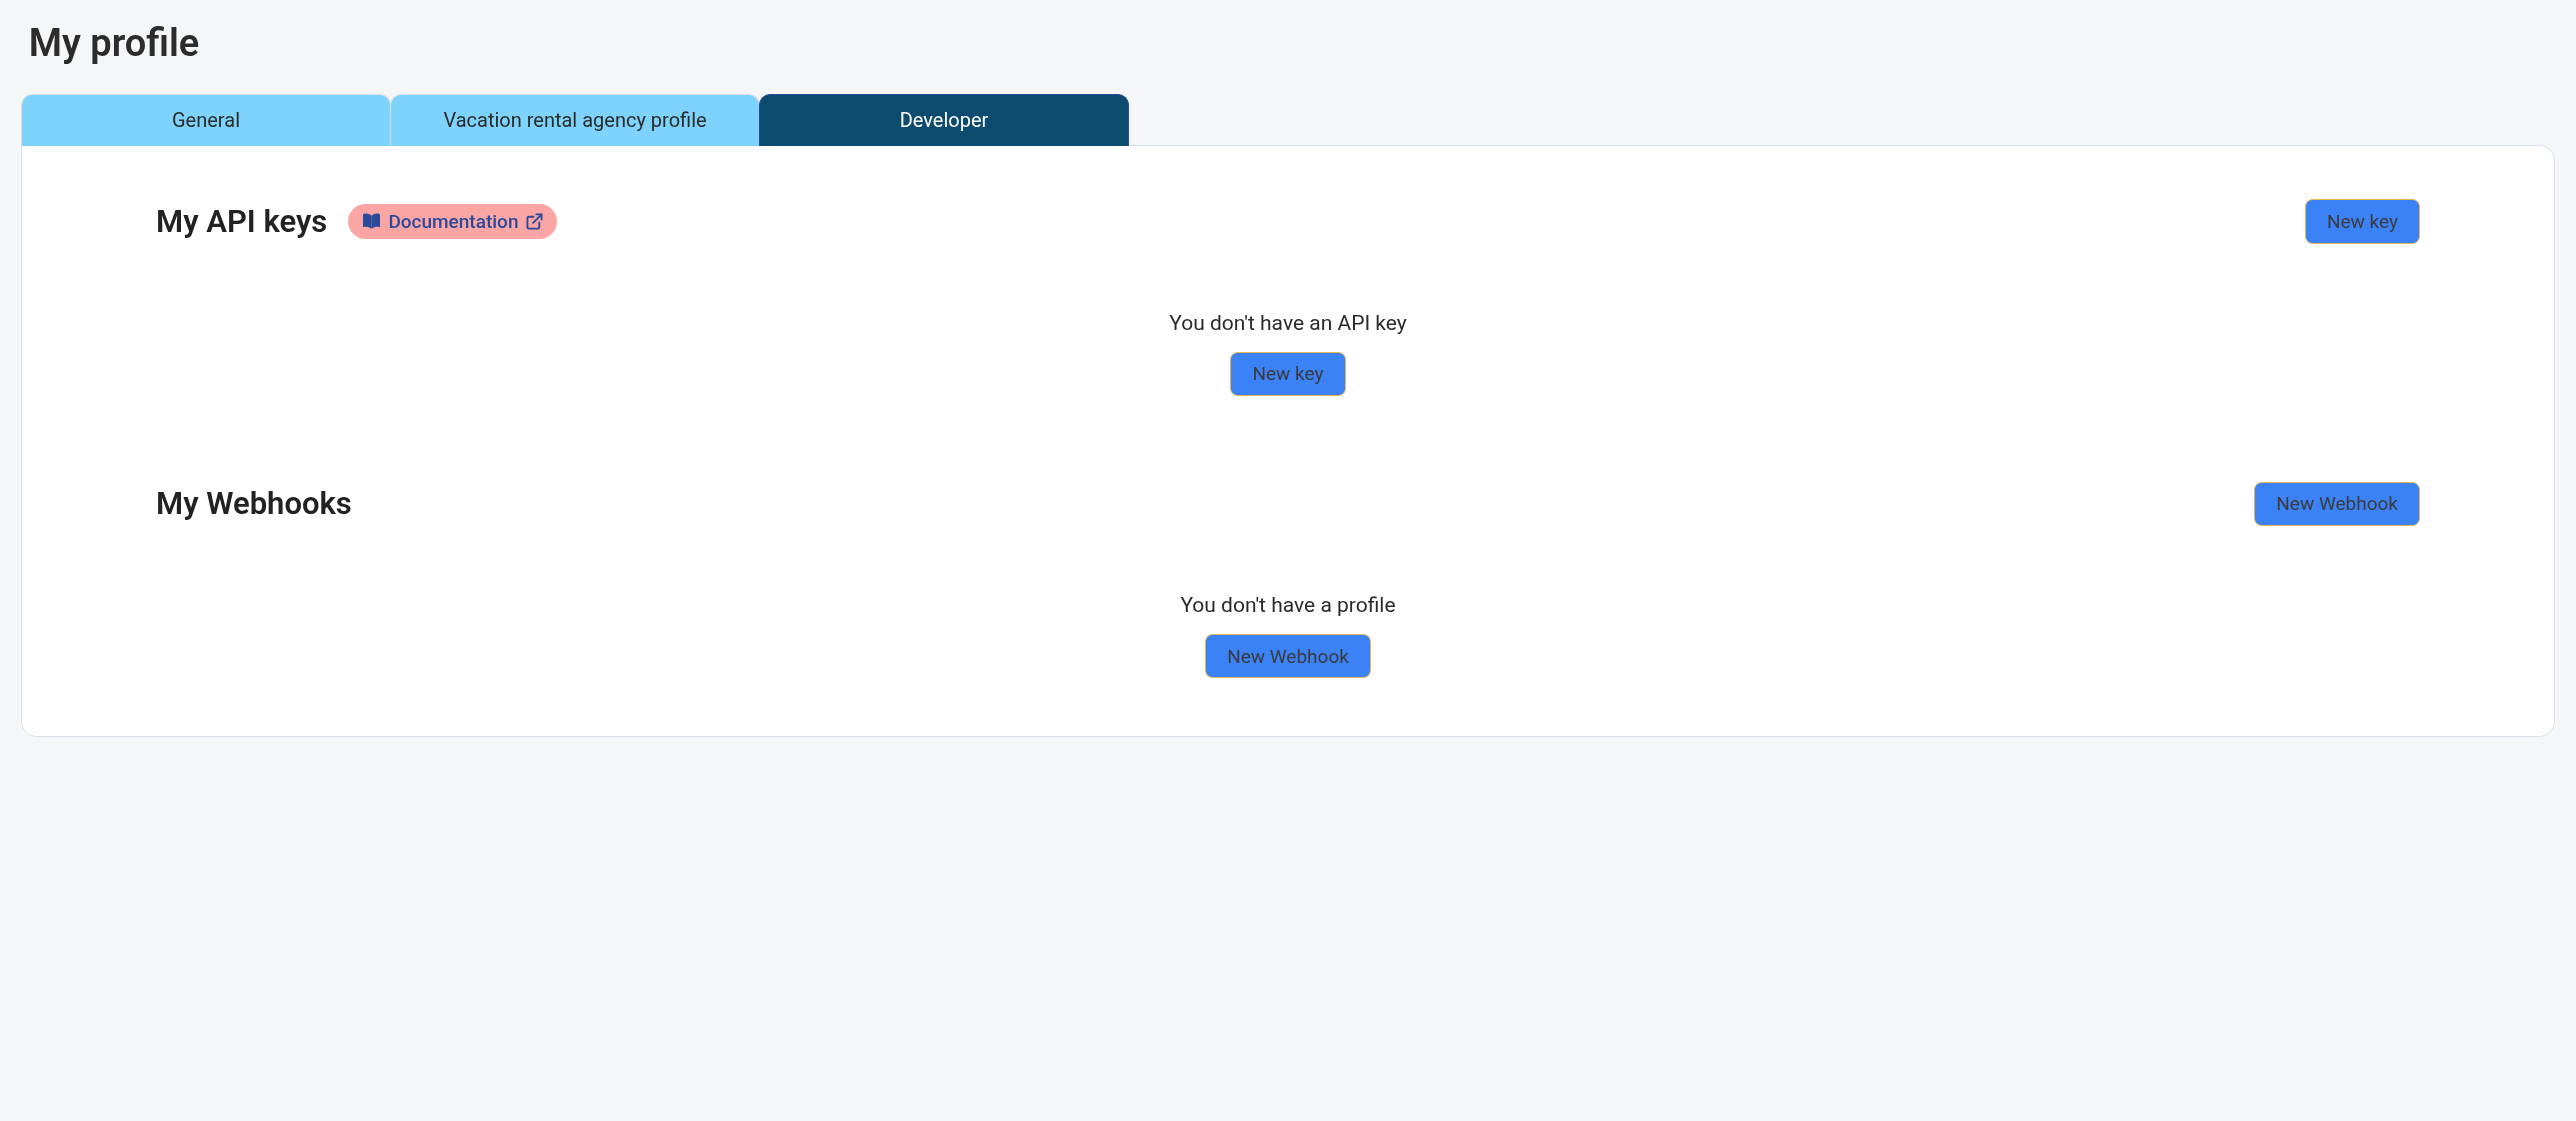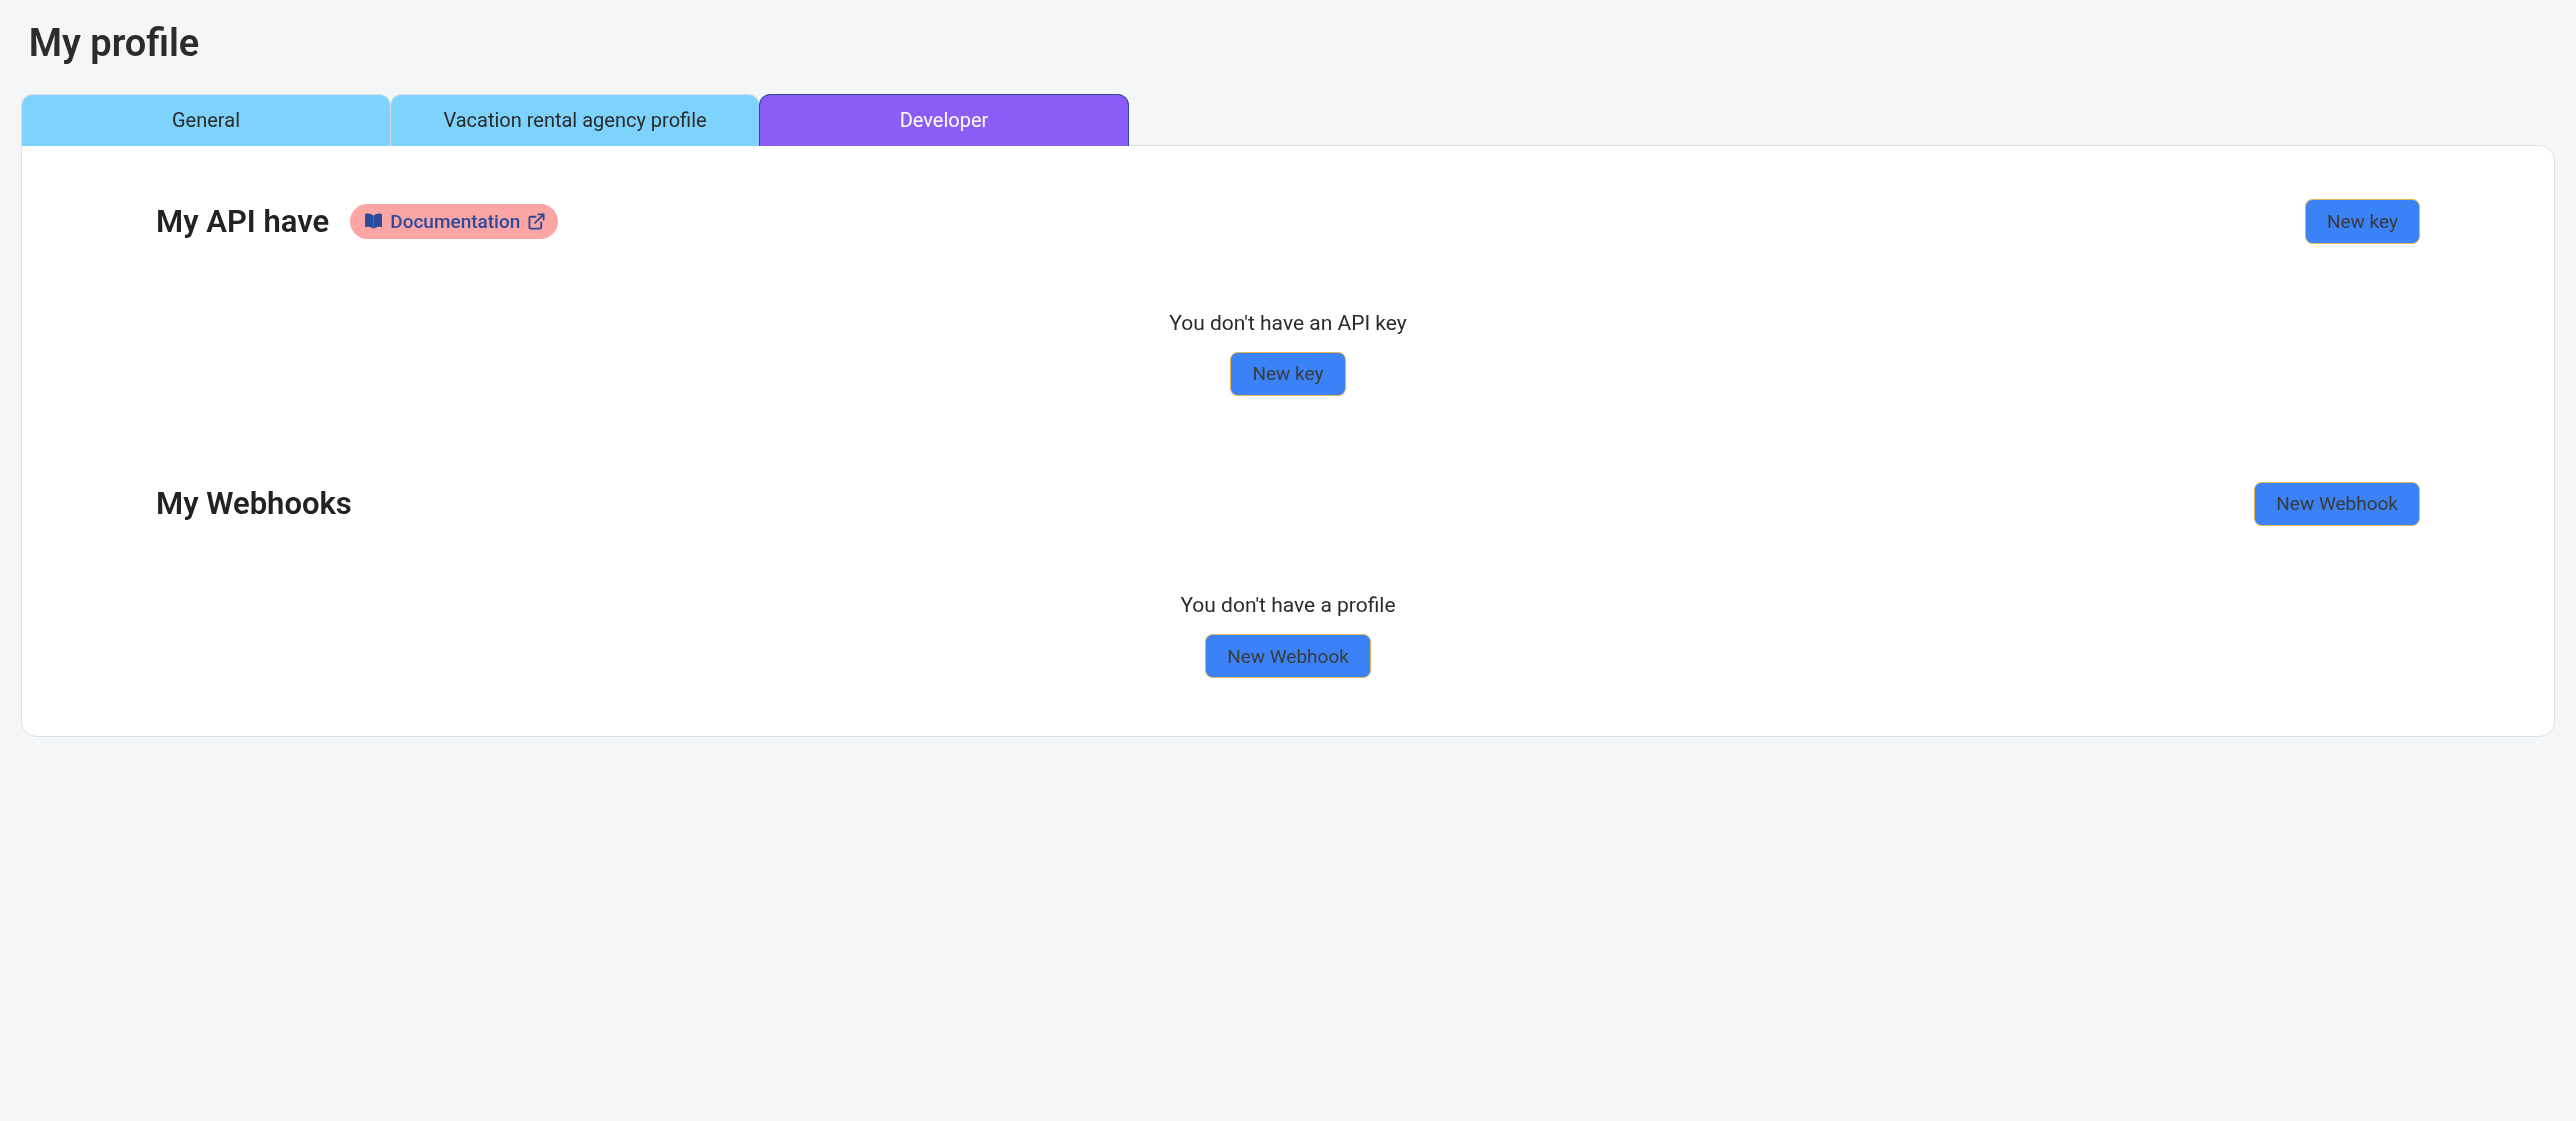--- a/index.html
+++ b/index.html
@@ -34,21 +34,21 @@
       color: #2b2b2b;
       font-size: 20px;
       border: 1px solid #d9e0e8;
       border-bottom: none;
       border-top-left-radius: 11.5px;
       border-top-right-radius: 11.5px;
       margin-right: -1px;
       cursor: pointer;
     }
     .tab.active {
-      background: #8b5cf6;
+      background: #0c4a6e;
       color: #ffffff;
       border-color: #2a4a9a;
     }
     .panel {
       background: #ffffff;
       border: 1px solid #d9e0e8;
       border-radius: 0 15.3px 15.3px 15.3px;
       margin-top: -1px;
       padding: 46px 134px 58px 134px;
       min-height: 498px;
@@ -125,21 +125,21 @@
 <div class="tabs">
   <div class="tab">General</div>
   <div class="tab">Vacation rental agency profile</div>
   <div class="tab active">Developer</div>
 </div>
 
 <div class="panel">
 
   <div class="section-header first">
     <div class="section-title-wrap">
-      <div class="section-title">My API have</div>
+      <div class="section-title">My API keys</div>
       <a class="doc-pill">
         <span>
           <svg width="19" height="17" viewBox="0 0 20 18" fill="#2a4a9a">
             <path d="M1 2 C1 1 2 0.5 4 0.5 C7 0.5 9 1.5 10 3 L10 17 C9 15.5 7 14.5 4 14.5 C2 14.5 1 15 1 15 Z"></path>
             <path d="M19 2 C19 1 18 0.5 16 0.5 C13 0.5 11 1.5 10 3 L10 17 C11 15.5 13 14.5 16 14.5 C18 14.5 19 15 19 15 Z"></path>
           </svg>
         </span>
         <span>Documentation</span>
         <span>
           <svg width="17" height="17" viewBox="0 0 18 18" fill="none" stroke="#2a4a9a" stroke-width="2" stroke-linecap="round" stroke-linejoin="round">

